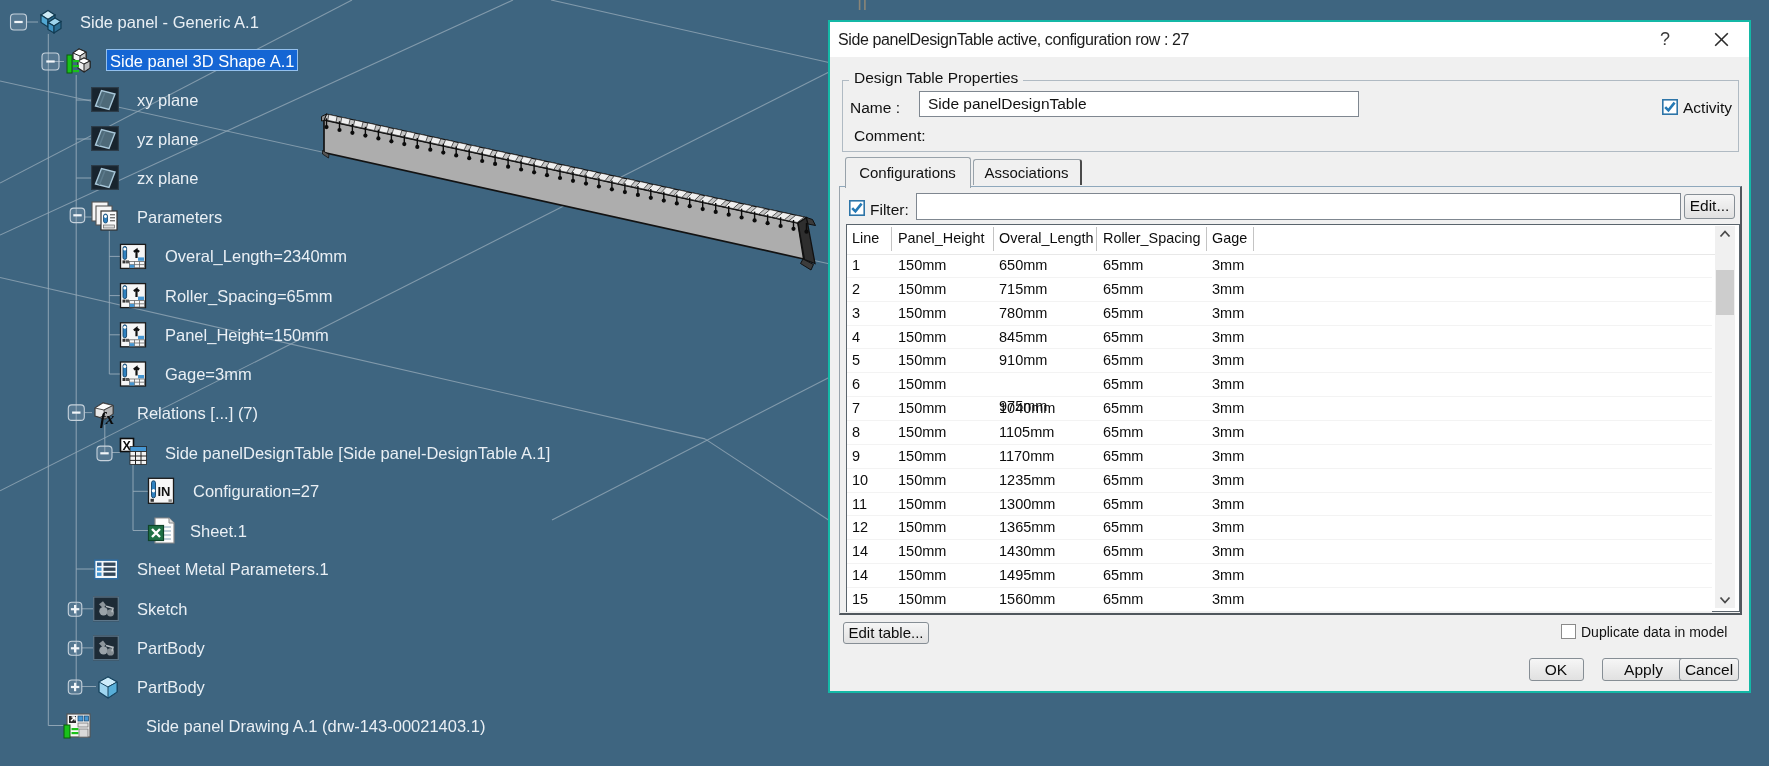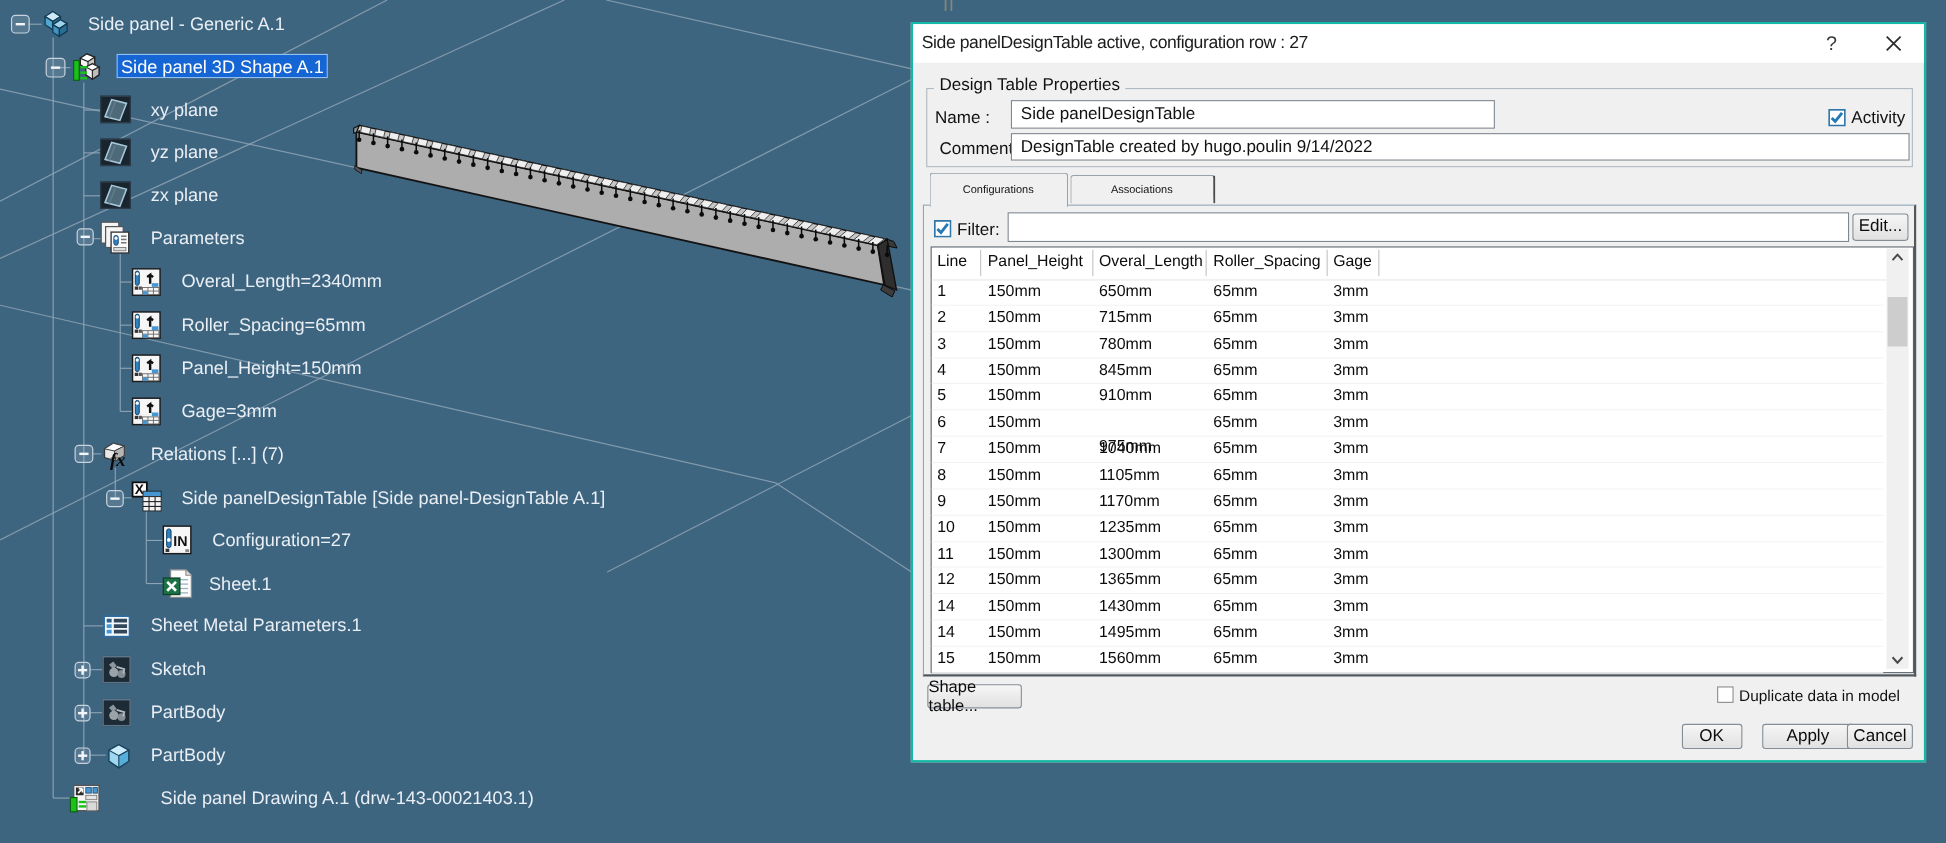--- a/index.html
+++ b/index.html
@@ -8,21 +8,21 @@
 .trow.sel { background:#1566d4; border:1px solid #93c0ee; color:#fff; padding:0 3px; margin-left:-4px; margin-top:-1px; }
 #dlg { position:absolute; left:828px; top:20px; width:923px; height:673px; background:#f0f0f0; border:2px solid #14b8a6; font-size:15.5px; color:#111; }
 #dlgtitle { position:absolute; left:0; top:0; width:100%; height:35px; background:#fff; }
 #dlgtitle .t { position:absolute; left:8px; top:0; line-height:35px; font-size:16px; letter-spacing:-0.4px; color:#1c1c1c; }
 .helpq { position:absolute; left:830px; top:0; line-height:35px; font-size:18px; color:#3a3a3a; }
 .gbox { position:absolute; left:11.5px; top:58px; width:897px; height:72px; border:1px solid #b0bac3; }
 .glabel { position:absolute; left:19px; top:47px; background:#f0f0f0; padding:0 5px; font-size:15.5px;text-align:right; }
 .lbl { position:absolute; white-space:pre; }
 .inp { position:absolute; background:#fff; border:1px solid #7f8790; font-size:15.5px; padding-left:8px; white-space:pre; overflow:hidden; }
 .cb-empty { position:absolute; width:15px; height:15px; background:#fff; border:1.4px solid #8a8a8a; }
-.tab { position:absolute; background:#f0f0f0; border:1px solid #98a2aa; border-bottom:none; border-radius:3px 3px 0 0; text-align:center; font-size:10px; }
+.tab { position:absolute; background:#f0f0f0; border:1px solid #98a2aa; border-bottom:none; border-radius:3px 3px 0 0; text-align:center; font-size:15px; }
 .panel { position:absolute; left:9px; top:164px; width:903px; height:429px; background:#f0f0f0; border-top:1.5px solid #8fa8bc; border-left:1px solid #9aa4ac; border-right:2px solid #50575d; border-bottom:2px solid #50575d; }
 .btn { position:absolute; background:linear-gradient(180deg,#f6f6f6,#eaeaea 55%,#e1e1e1); border:1px solid #868e95; border-radius:3px; display:flex; align-items:center; justify-content:center; font-size:15.5px; color:#0c0c0c; }
 #tbl { position:absolute; left:16px; top:202px; width:894px; height:388px; background:#fff; border:1.6px solid #5a646c; }
 #tbl .hsep { position:absolute; top:2px; width:1px; height:24px; background:#c4c4c4; }
 #tbl .htext { position:absolute; top:5px; font-size:14.4px; color:#0c0c0c; white-space:pre; }
 .trowd { position:absolute; left:0; width:865px; height:23.85px; border-bottom:1px solid #f3f3f3; }
 .trowd span { position:absolute; top:3px; font-size:14.5px; color:#0c0c0c; white-space:pre; }
 #vsb { position:absolute; right:4px; top:1px; width:20px; height:382px; background:#f0f0f0; }
 #vsb .thumb { position:absolute; left:1px; top:44px; width:18px; height:45px; background:#cdcdcd; }
 </style></head><body>
@@ -430,23 +430,22 @@
 <div class="gbox"></div>
       <div class="glabel">Design Table Properties</div>
 <div class="lbl" style="left:20px;top:77px;">Name :</div>
 <div class="inp" style="left:89px;top:69px;width:440px;height:26px;line-height:24px;">Side panelDesignTable</div>
 <svg style="position:absolute;left:832px;top:77px;" width="16" height="16" viewBox="0 0 16 16">
 <rect x="0.8" y="0.8" width="14.4" height="14.4" fill="#fff" stroke="#2e75a8" stroke-width="1.6"></rect>
 <path d="M3.2,8.2 L6.4,11.4 L12.6,3.6" fill="none" stroke="#2479b5" stroke-width="2.6"></path>
 </svg>
 <div class="lbl" style="left:853px;top:77px;">Activity</div>
 <div class="lbl" style="left:24px;top:104.5px;">Comment:</div>
-<div class="inp" style="left:89px;top:98.5px;width:817px;height:25px;line-height:23px;">DesignTable created by hugo.poulin 9/14/2022</div>
 <div class="tab" style="left:14.5px;top:134.5px;width:126px;height:31px;line-height:29px;z-index:2;">Configurations</div>
-<div class="tab" style="left:142.5px;top:137px;width:132px;height:26px;line-height:25px;border-right:2px solid #4a4a4a;z-index:1;">Associations</div>
+<div class="tab" style="left:142.5px;top:137px;width:109px;height:26px;line-height:25px;border-right:2px solid #4a4a4a;z-index:1;">Associations</div>
 <div class="panel"></div>
 <svg style="position:absolute;left:19px;top:178px;" width="16" height="16" viewBox="0 0 16 16">
 <rect x="0.8" y="0.8" width="14.4" height="14.4" fill="#fff" stroke="#2e75a8" stroke-width="1.6"></rect>
 <path d="M3.2,8.2 L6.4,11.4 L12.6,3.6" fill="none" stroke="#2479b5" stroke-width="2.6"></path>
 </svg>
 <div class="lbl" style="left:40px;top:178.5px;">Filter:</div>
 <div class="inp" style="left:86px;top:171px;width:765px;height:27px;"></div>
 <div class="btn" style="left:854px;top:171.5px;width:51px;height:25.5px;">Edit...</div>
 <div id="tbl">
 <span class="htext" style="left:5px;">Line</span>
@@ -568,19 +567,19 @@
 <div id="vsb">
           <svg style="position:absolute;top:4px;left:4px;" width="12" height="8" viewBox="0 0 12 8">
             <polyline points="1.5,6.5 6,1.5 10.5,6.5" fill="none" stroke="#4a4a4a" stroke-width="1.8"></polyline>
           </svg>
           <div class="thumb"></div>
           <svg style="position:absolute;bottom:4px;left:4px;" width="12" height="8" viewBox="0 0 12 8">
             <polyline points="1.5,1.5 6,6.5 10.5,1.5" fill="none" stroke="#4a4a4a" stroke-width="1.8"></polyline>
           </svg>
         </div>
 </div>
-<div class="btn" style="left:13px;top:600px;width:86px;height:21.5px;font-size:15px;">Shape table...</div>
+<div class="btn" style="left:13px;top:600px;width:86px;height:21.5px;font-size:15px;">Edit table...</div>
 <div class="cb-empty" style="left:731px;top:601.5px;"></div>
 <div class="lbl" style="left:751px;top:601.5px;font-size:14px;">Duplicate data in model</div>
 <div class="btn" style="left:698.5px;top:636px;width:55px;height:23px;">OK</div>
 <div class="btn" style="left:771.5px;top:636px;width:84px;height:23px;">Apply</div>
 <div class="btn" style="left:849px;top:636px;width:60px;height:23px;">Cancel</div>
 </div>
 </div>
 </body></html>

